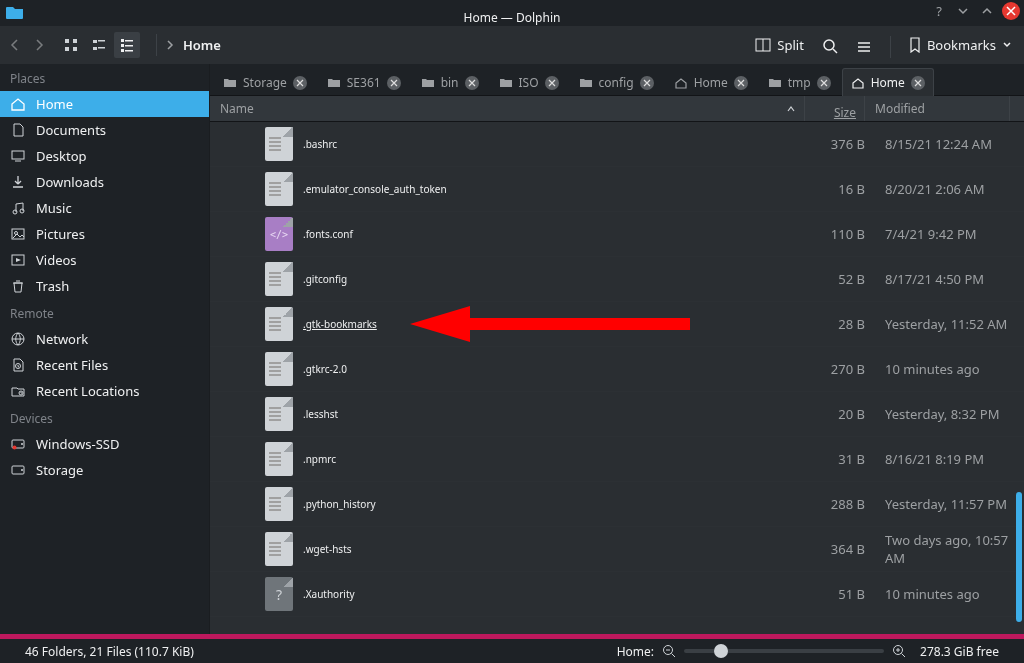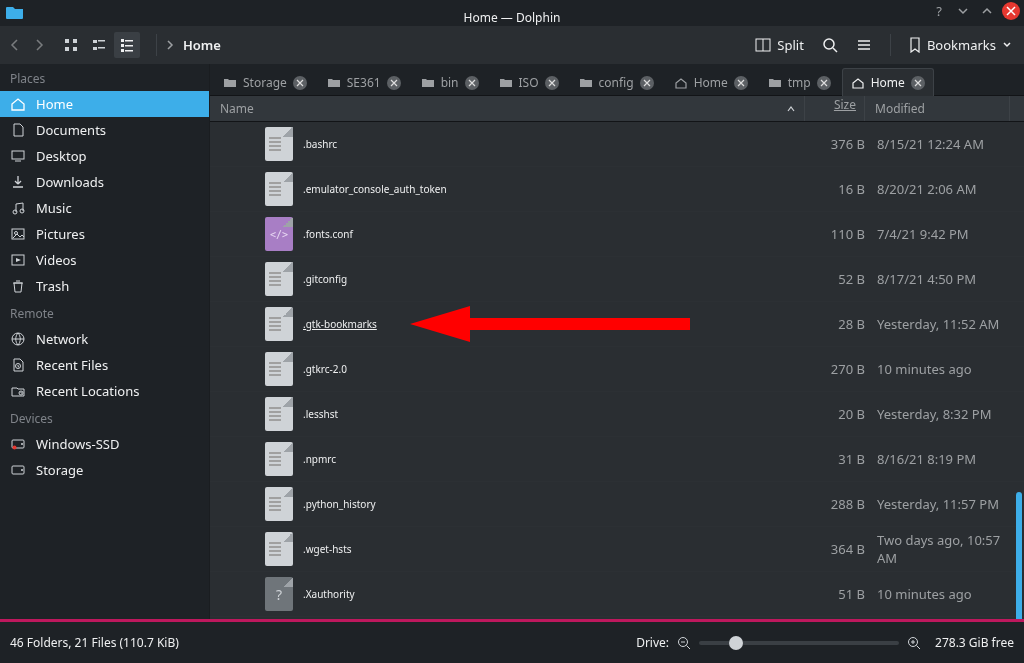--- a/index.html
+++ b/index.html
@@ -48,21 +48,21 @@
     display: flex; align-items: center; padding: 0 8px; gap: 4px;
   }
   .nav-arrows { display:flex; gap:10px; margin-right:8px;}
   .nav-arrows svg { opacity:.4;}
   .view-btns { display:flex; gap:2px; margin-right:8px;}
   .view-btn { width:26px; height:26px; display:flex; align-items:center; justify-content:center; border-radius:2px; cursor:pointer;}
   .view-btn.active { background: #3a3f44;}
   .sep { width:1px; height:22px; background: var(--border); margin: 0 4px;}
   .breadcrumb { flex:1; display:flex; align-items:center; gap:8px; color: var(--text-secondary);}
   .breadcrumb .crumb { font-weight:600; color: var(--text-primary);}
-  .rt-tools { display:flex; align-items:center; gap:10px; margin-left:auto;}
+  .rt-tools { display:flex; align-items:flex-end; gap:10px; margin-left:auto;}
   .rt-btn { display:flex; align-items:center; gap:6px; color: var(--text-primary); cursor:pointer; padding:4px 4px;}
   
   .main { flex:1; display:flex; min-height:0;}
   
   .sidebar {
     width: 210px; background: var(--bg-darker); display:flex; flex-direction:column;
     border-right:1px solid #1a1d20;
   }
   .side-heading {
     padding: 6px 10px 4px 10px; color: var(--text-muted); font-size:12px;
@@ -86,21 +86,21 @@
   .tab .x { width:14px; height:14px; border-radius:50%; background: var(--tab-x); color:#ddd; display:flex; align-items:center; justify-content:center; font-size:9px;}
   .tab .t-ico { width:14px; display:flex; justify-content:center;}
   
   .tblhead {
     height:26px; background: #32373c;
     display:flex; align-items:center; border-bottom:1px solid #121417;
     font-size:12px; color: var(--text-secondary);
   }
   .col-name { flex:1; padding-left:10px; display:flex; align-items:center; gap:6px; border-right:1px solid var(--border); height:100%;}
   .col-name .sort { margin-left:auto; margin-right:8px;}
-  .col-size { width:60px; text-align:right; padding-right:8px; border-right:1px solid var(--border); height:100%; display:flex; align-items:flex-start; justify-content:flex-end;text-decoration:underline;}
+  .col-size { width:60px; text-align:right; padding-right:8px; border-right:1px solid var(--border); height:100%; display:flex; align-items:flex-end; justify-content:flex-end;text-decoration:underline;}
   .col-mod { width:145px; padding-left:10px; height:100%; display:flex; align-items:center; border-right:1px solid var(--border);}
   .tblhead .filler { width:14px;}
   
   .filelist { flex:1; overflow:hidden; position:relative;}
   .filelist .rows { position:absolute; inset:0; overflow:hidden;}
   .row {
     height:45px; display:flex; align-items:center; padding-right:14px;
     border-bottom:1px solid rgba(255,255,255,0.01);
     color: var(--text-secondary);
   }
@@ -109,32 +109,32 @@
   .row .ficon { width:28px; height:34px; margin-right:10px; background:#cfd3d7; border-radius:2px; position:relative; }
   .row .ficon::before { content:""; position:absolute; right:0; top:0; width:10px; height:10px; background: linear-gradient(135deg, transparent 50%, #9ea3a8 50%);}
   .row .ficon.inner::after { content:""; position:absolute; left:4px; top:10px; right:12px; height:2px; background:#a0a0a0; box-shadow: 0 4px 0 #a0a0a0, 0 8px 0 #a0a0a0, 0 12px 0 #a0a0a0;}
   .row .ficon.purple { background:#a87ec5;}
   .row .ficon.purple::after { content:"</>"; position:absolute; inset:0; display:flex; align-items:center; justify-content:center; color:#e8d9f3; font-size:10px; font-family:monospace;}
   .row .ficon.dim { background:#6f757a;}
   .row .ficon.dim::after { content:"?"; position:absolute; inset:0; display:flex; align-items:center; justify-content:center; color:#cfd3d7; font-size:14px;}
   .row .fname { flex:1; color: var(--text-primary); font-size:10px;}
   .row .fname.highlight { text-decoration: underline; }
   .row .fsize { width:60px; text-align:right; color: var(--text-secondary);}
-  .row .fmod { width:145px; padding-left:12px; color: var(--text-secondary);}
+  .row .fmod { width:145px; padding-left:20px; color: var(--text-secondary);}
   
   .vscroll { position:absolute; right:2px; top:0; bottom:0; width:8px; }
   .vscroll .thumb { position:absolute; right:0; width:6px; background:#3daee9; border-radius:3px;}
   
   .arrow-annot {
     position:absolute; pointer-events:none;
   }
   
   .statusbar {
-    height:44px; background: var(--bg-darker); border-top:3px solid #be185d;
-    display:flex; align-items:center; padding:0 10px; gap:14px; font-size:12px; color: var(--text-primary);
+    height:29px; background: var(--bg-darker); border-top:5px solid #be185d;
+    display:flex; align-items:center; padding:0 25px; gap:14px; font-size:12px; color: var(--text-primary);
   }
   .statusbar .zoom { display:flex; align-items:center; gap:8px; margin-left:auto;}
   .zoom-track { width:200px; height:4px; background:#3a3f44; border-radius:2px; position:relative;}
   .zoom-thumb { position:absolute; top:-5px; width:14px; height:14px; border-radius:50%; background:#cfd3d7;}
   svg { display:block;}
 </style>
 </head>
 <body>
 
 <div class="window">
@@ -612,21 +612,21 @@
         <div class="vscroll">
           <div class="thumb" style="top:370px; height:130px;"></div>
         </div>
       </div>
     </div>
   </div>
 
   <div class="statusbar">
     <span>46 Folders, 21 Files (110.7 KiB)</span>
     <div class="zoom">
-      <span>Drive:</span>
+      <span>Home:</span>
       <span>
         <svg width="14" height="14" viewBox="0 0 14 14">
             <circle cx="6" cy="6" r="4.5" stroke="#cfd3d7" fill="none"></circle>
             <line x1="9.5" y1="9.5" x2="13" y2="13" stroke="#cfd3d7"></line>
             <line x1="4" y1="6" x2="8" y2="6" stroke="#cfd3d7"></line>
           </svg>
       </span>
       <div class="zoom-track">
         <div class="zoom-thumb" style="left:30px;"></div>
       </div>

